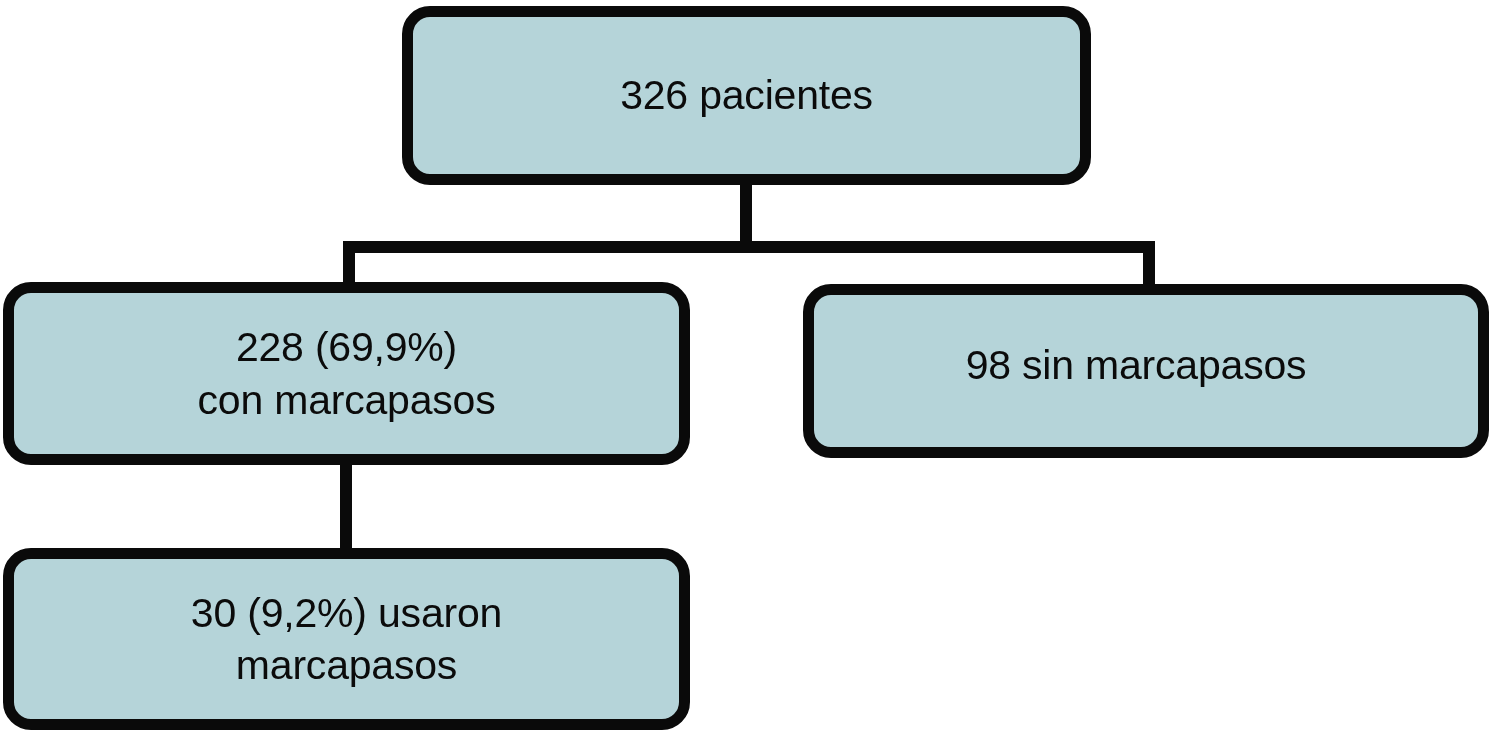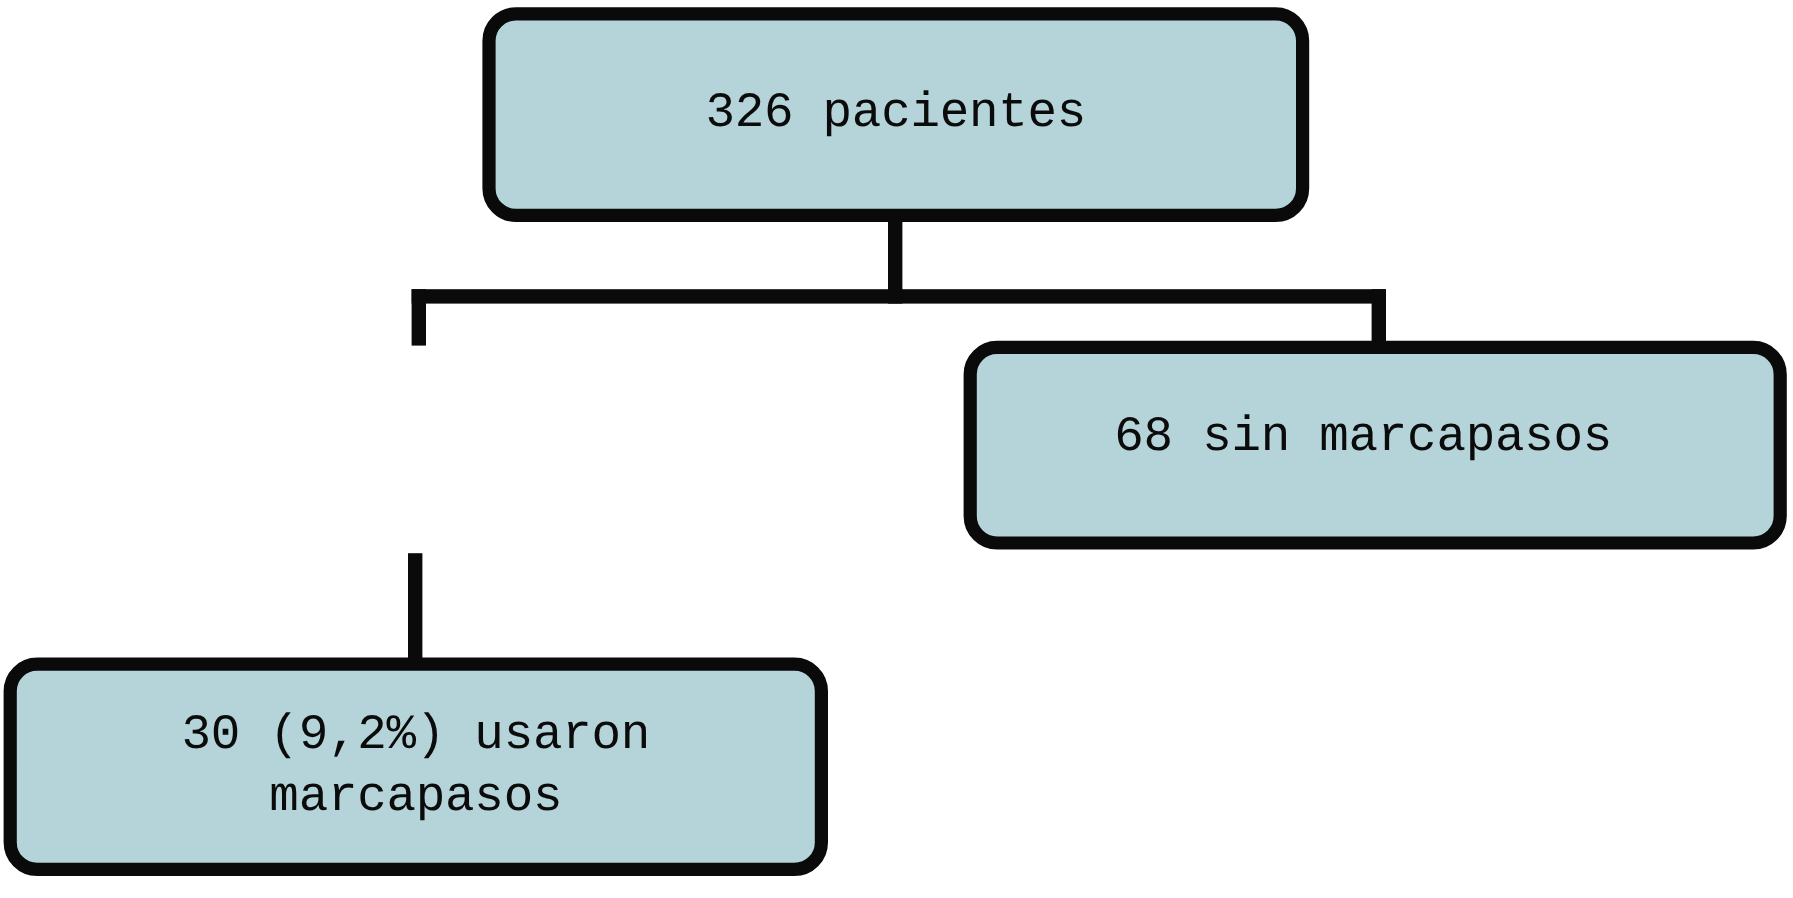--- a/index.html
+++ b/index.html
@@ -31,21 +31,21 @@
     background: #b5d4d9;
     border: 11px solid #0a0a0a;
     border-radius: 28px;
     display: flex;
     align-items: center;
     justify-content: center;
     text-align: center;
   }
   .node-label {
     color: #0b0b0b;
-    font-family: Liberation Mono, monospace;
+    font-family: Liberation Sans, sans-serif;
     font-size: 41px;
     font-weight: 400;
     line-height: 1.28;
     letter-spacing: -0.2px;
     white-space: pre-line;
   }
   #node-total {
     left: 402px;
     top: 6px;
     width: 689px;
@@ -90,23 +90,27 @@
 
     <rect x="1143" y="241" width="12" height="49" fill="#0a0a0a"></rect>
 
     <rect x="340" y="461" width="12" height="103" fill="#0a0a0a"></rect>
   </svg>
 
   <div class="node" id="node-total">
     <div class="node-label">326 pacientes</div>
   </div>
 
+  <div class="node" id="node-with-pacemaker">
+    <div class="node-label">228 (69,9%)
+con marcapasos</div>
+  </div>
 
   <div class="node" id="node-without-pacemaker">
-    <div class="node-label">68 sin marcapasos</div>
+    <div class="node-label">98 sin marcapasos</div>
   </div>
 
   <div class="node" id="node-used-pacemaker">
     <div class="node-label">30 (9,2%) usaron
 marcapasos</div>
   </div>
 
 </div>
 
 </body></html>

